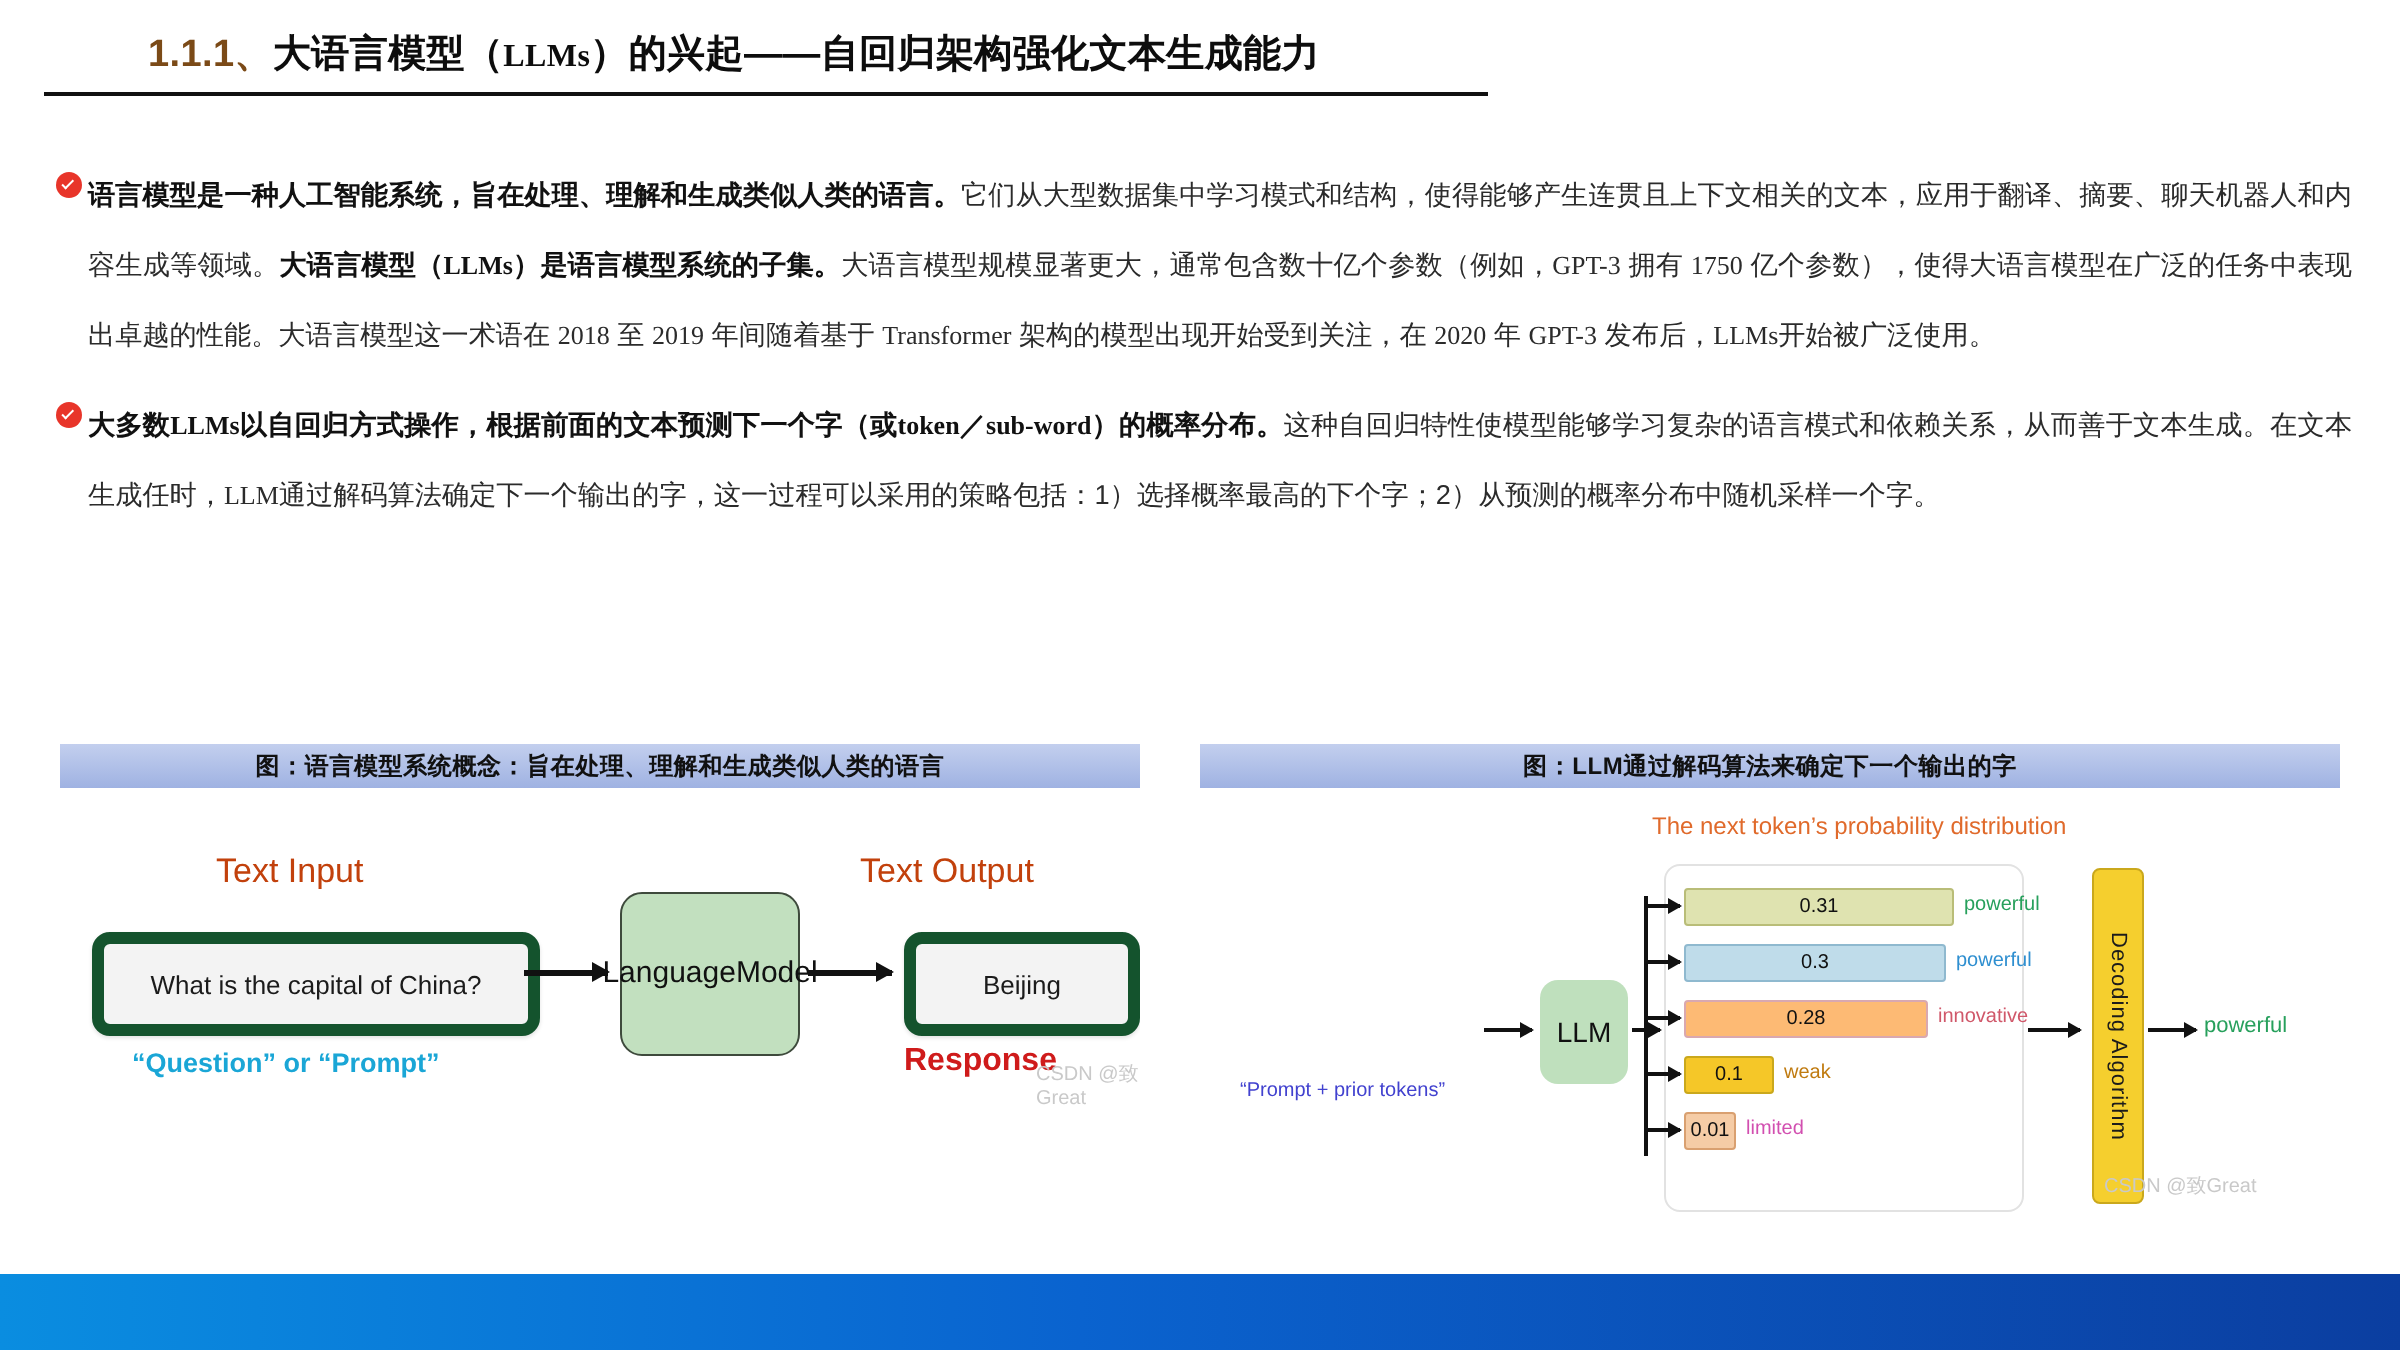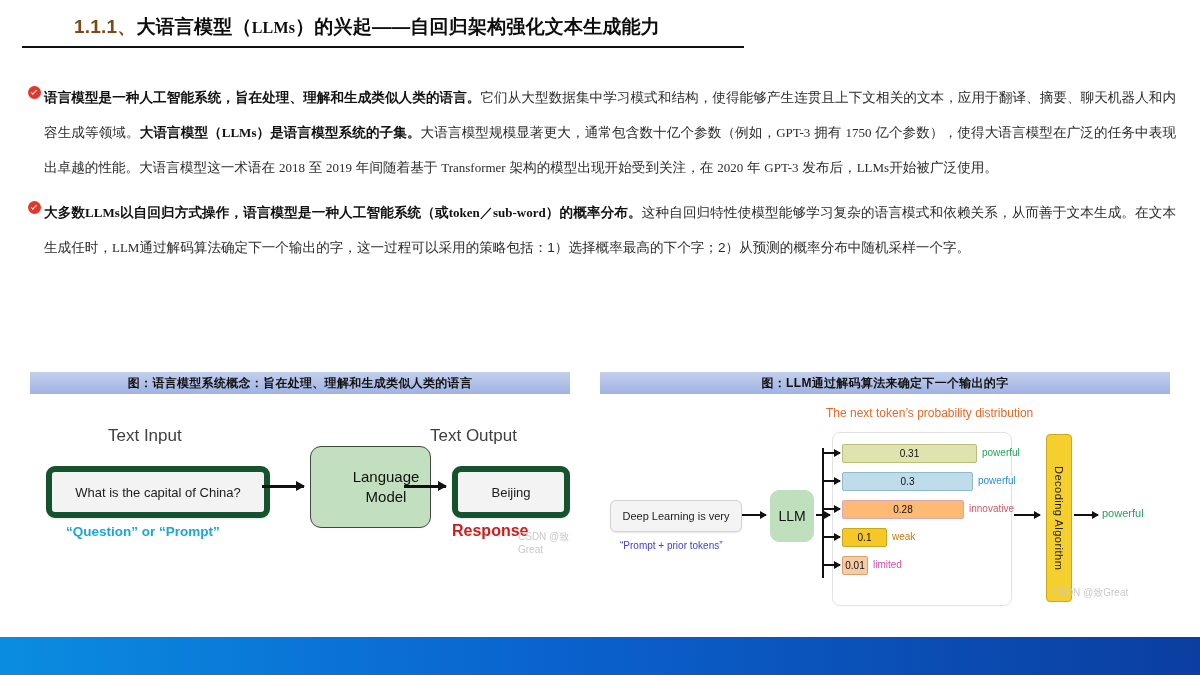--- a/index.html
+++ b/index.html
@@ -44,30 +44,30 @@
   .fig-l{left:30px;width:540px;}
   .fig-r{left:600px;width:570px;}
   .cap{
     height:22px;line-height:22px;text-align:center;
     background:linear-gradient(180deg,#c3cfee 0%,#9fb2e2 100%);
     color:#111;font-size:12px;font-weight:bold;letter-spacing:.3px;
   }
   .fig-body{position:relative;background:#fff;height:225px;overflow:hidden;}
 
   
-  .lbl{position:absolute;font-size:17px;color:#404040;}
+  .lbl{position:absolute;font-size:17px;color:#c2410c;}
   .boxw{
     position:absolute;background:#f3f3f3;border:6px solid #14532d;border-radius:9px;
     display:flex;align-items:center;justify-content:center;
     font-size:13px;color:#1b1b1b;box-shadow:0 1px 2px rgba(0,0,0,.12);
   }
   .boxg{
     position:absolute;background:#c2e0bf;border:1.5px solid #3e4a3c;border-radius:11px;
-    display:flex;flex-direction:column;align-items:center;justify-content:center;
-    font-size:15px;color:#111;line-height:20px;padding-left:31px;
+    display:flex;flex-direction:row;align-items:center;justify-content:center;
+    font-size:15px;color:#111;line-height:20px;
   }
   .arrow{position:absolute;height:3px;background:#111;}
   .arrow::after{
     content:"";position:absolute;right:-1px;top:-4px;
     border-left:9px solid #111;border-top:5.5px solid transparent;border-bottom:5.5px solid transparent;
   }
   .cyan{position:absolute;color:#1aa6d6;font-size:13.5px;font-weight:bold;}
   .red{position:absolute;color:#cf1b1b;font-size:16px;font-weight:bold;}
   .wm{position:absolute;color:#c9c9c9;font-size:10px;}
 
@@ -118,21 +118,21 @@
 </div>
 <div class="title-rule"></div>
 
 <div class="body-wrap">
   <div class="para">
     <span class="bullet"></span>
     <div class="ptext"><b>语言模型是一种人工智能系统，旨在处理、理解和生成类似人类的语言。</b><span>它们从大型数据集中学习模式和结构，使得能够产生连贯且上下文相关的文本，应用于翻译、摘要、聊天机器人和内容生成等领域。</span><b>大语言模型（</b><b class="lat">LLMs</b><b>）是语言模型系统的子集。</b><span>大语言模型规模显著更大，通常包含数十亿个参数（例如，</span><span class="lat">GPT-3</span><span> 拥有 </span><span class="lat">1750</span><span> 亿个参数），使得大语言模型在广泛的任务中表现出卓越的性能。大语言模型这一术语在 </span><span class="lat">2018</span><span> 至 </span><span class="lat">2019</span><span> 年间随着基于 </span><span class="lat">Transformer</span><span> 架构的模型出现开始受到关注，在 </span><span class="lat">2020</span><span> 年 </span><span class="lat">GPT-3</span><span> 发布后，</span><span class="lat">LLMs</span><span>开始被广泛使用。</span></div>
   </div>
   <div class="para">
     <span class="bullet"></span>
-    <div class="ptext"><b>大多数</b><b class="lat">LLMs</b><b>以自回归方式操作，语言模型是一种人工智能系统（或</b><b class="lat">token／sub-word</b><b>）的概率分布。</b><span>这种自回归特性使模型能够学习复杂的语言模式和依赖关系，从而善于文本生成。在文本生成任时，</span><span class="lat">LLM</span><span>通过解码算法确定下一个输出的字，这一过程可以采用的策略包括：1）选择概率最高的下个字；2）从预测的概率分布中随机采样一个字。</span></div>
+    <div class="ptext"><b>大多数</b><b class="lat">LLMs</b><b>以自回归方式操作，根据前面的文本预测下一个字（或</b><b class="lat">token／sub-word</b><b>）的概率分布。</b><span>这种自回归特性使模型能够学习复杂的语言模式和依赖关系，从而善于文本生成。在文本生成任时，</span><span class="lat">LLM</span><span>通过解码算法确定下一个输出的字，这一过程可以采用的策略包括：1）选择概率最高的下个字；2）从预测的概率分布中随机采样一个字。</span></div>
   </div>
 </div>
 
 <div class="fig fig-l">
   <div class="cap">图：语言模型系统概念：旨在处理、理解和生成类似人类的语言</div>
   <div class="fig-body">
     <div class="lbl" style="left:78px;top:32px;">Text Input</div>
     <div class="lbl" style="left:400px;top:32px;">Text Output</div>
 
     <div class="boxw" style="left:16px;top:72px;width:212px;height:40px;">What is the capital of China?</div>
@@ -152,21 +152,20 @@
   </div>
 </div>
 
 <div class="fig fig-r">
   <div class="cap">图：LLM通过解码算法来确定下一个输出的字</div>
   <div class="fig-body">
     <div class="rtitle" style="left:226px;top:12px;">The next token’s probability distribution</div>
 
     <div class="panel" style="left:232px;top:38px;width:178px;height:172px;"></div>
 
-    <div class="rbox" style="left:10px;top:106px;width:130px;height:30px;">Deep Learning is very</div>
     <div class="rprompt" style="left:20px;top:146px;">“Prompt + prior tokens”</div>
 
     <div class="rarrow" style="left:142px;top:120px;width:24px;"></div>
     <div class="rllm" style="left:170px;top:96px;width:44px;height:52px;">LLM</div>
 
     <div class="rarrow" style="left:216px;top:120px;width:14px;"></div>
     <div class="vline" style="left:222px;top:54px;height:130px;"></div>
 
     <div id="bars">
         <div class="bar" style="left: 242px; top: 50px; width: 133px; height: 17px; background: rgb(223, 227, 176); border: 1px solid rgb(185, 189, 120);">0.31</div>

